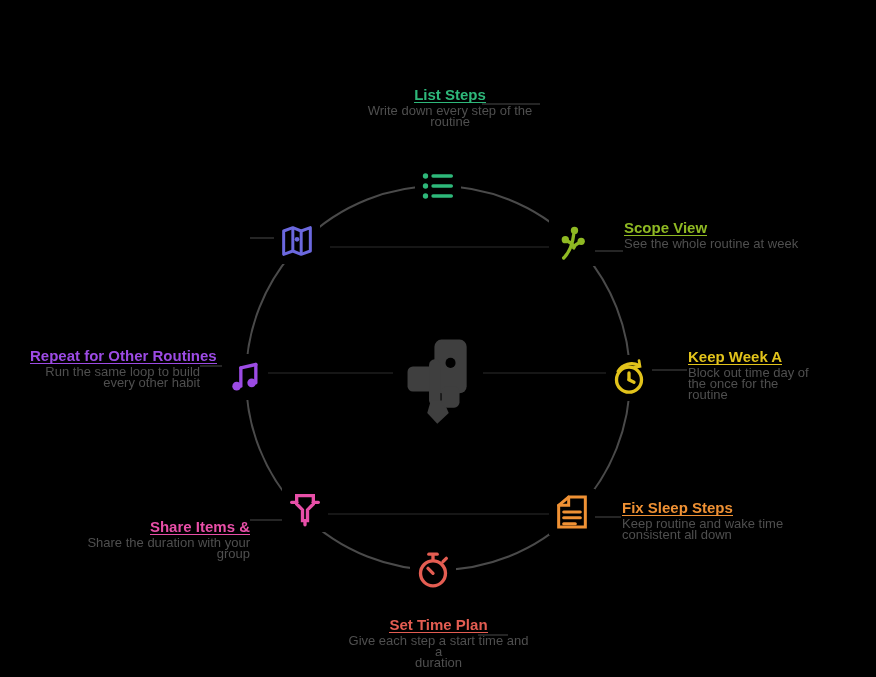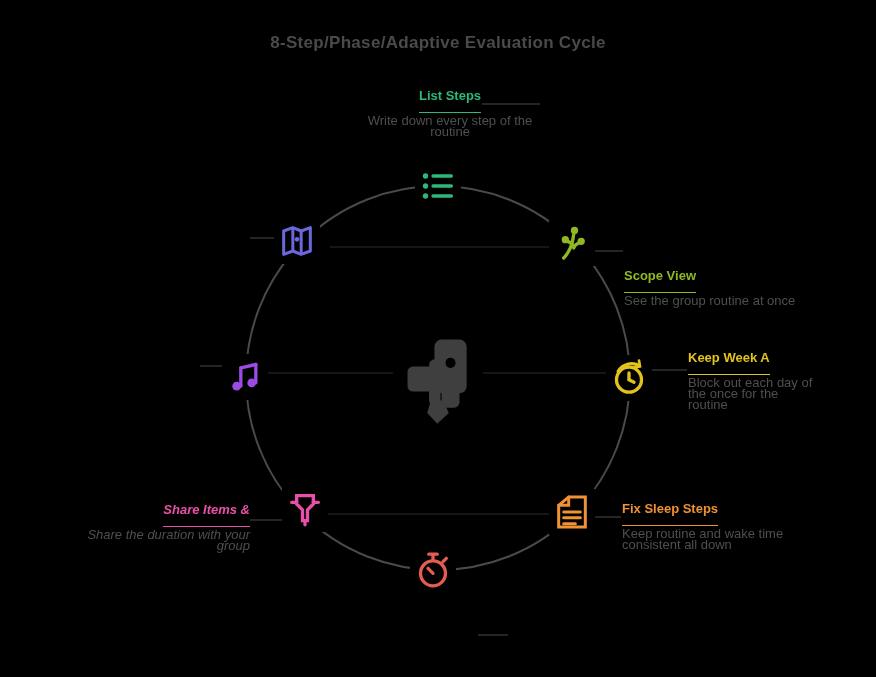--- a/index.html
+++ b/index.html
@@ -18,51 +18,50 @@
     display:flex;align-items:center;justify-content:center;
   }
   .node-icon svg{width:40px;height:40px;}
   .center-icon{
     position:absolute;left:393px;top:330px;width:90px;height:98px;
     color:#3f3f3f;display:flex;align-items:center;justify-content:center;background:#000;
   }
   .center-icon svg{width:86px;height:94px;}
   .node-label{position:absolute;line-height:13px;}
   .node-title{
-    display:inline-block;font-size:13px;font-weight:bold;
-    border-bottom:1px solid;padding-bottom:10px;margin-bottom:2px;white-space:nowrap;
+    display:inline-block;font-size:15px;font-weight:bold;
+    border-bottom:1px solid;padding-bottom:1px;margin-bottom:2px;white-space:nowrap;
   }
   .node-desc{color:#4f4f4f;font-size:13px;line-height:11px;}
   .align-center{text-align:center;}
   .align-left{text-align:left;}
   .align-right{text-align:right;}
   
   .pos-label-top{left:350px;top:88px;width:200px;}
   .pos-label-tr{left:624px;top:221px;width:175px;}
   .pos-label-r{left:688px;top:350px;width:165px;}
   .pos-label-br{left:622px;top:501px;width:175px;}
   .pos-label-b{left:346px;top:618px;width:185px;}
-  .pos-label-bl{left:78px;top:502px;width:172px;font-style:italic;}
+  .pos-label-bl{left:78px;top:520px;width:172px;}
   .pos-label-l{left:30px;top:349px;width:170px;}
   .pos-label-tl{left:80px;top:212px;width:170px;}
   .pos-icon-top{left:415px;top:163px;}
   .pos-icon-tr{left:549px;top:220px;}
   .pos-icon-r{left:606px;top:355px;}
   .pos-icon-br{left:549px;top:489px;}
   .pos-icon-b{left:410px;top:547px;}
   .pos-icon-bl{left:282px;top:486px;}
   .pos-icon-l{left:222px;top:354px;}
   .pos-icon-tl{left:274px;top:218px;}
 </style>
 </head>
 <body>
 
 <div class="stage">
 
-  <div class="diagram-title">8-Step/Phase/Adaptive Evaluation Cycle</div>
 
   <svg class="overlay" width="876" height="677">
     <circle cx="438" cy="378" r="192" fill="none" stroke="#4a4a4a" stroke-width="2"></circle>
 
     <line x1="330" y1="247" x2="553" y2="247" stroke="#2c2c2c" stroke-width="1"></line>
     <line x1="263" y1="373" x2="607" y2="373" stroke="#2c2c2c" stroke-width="1"></line>
     <line x1="323" y1="514" x2="550" y2="514" stroke="#2c2c2c" stroke-width="1"></line>
 
     <line x1="250" y1="238" x2="277" y2="238" stroke="#4a4a4a" stroke-width="1"></line>
     <line x1="200" y1="366" x2="225" y2="366" stroke="#4a4a4a" stroke-width="1"></line>
@@ -165,38 +164,48 @@
     </svg>
   </div>
 
   <div class="node-label pos-label-top align-center">
     <span class="node-title" style="color: rgb(46, 184, 122);">List Steps</span>
     <div class="node-desc">Write down every step of the</div>
     <div class="node-desc">routine</div>
   </div>
 
   <div class="node-label pos-label-tr align-left">
-    <span class="node-title" style="color: rgb(143, 185, 35); margin-top: 48px;">Scope View</span>
-    <div class="node-desc">See the group routine at once</div>
+    <span class="node-title" style="color: rgb(143, 185, 35);">Scope View</span>
+    <div class="node-desc">See the whole routine at week</div>
   </div>
 
   <div class="node-label pos-label-r align-left">
     <span class="node-title" style="color: rgb(226, 195, 27);">Keep Week A</span>
-    <div class="node-desc">Block out each day of</div>
+    <div class="node-desc">Block out time day of</div>
     <div class="node-desc">the once for the</div>
     <div class="node-desc">routine</div>
   </div>
 
   <div class="node-label pos-label-br align-left">
     <span class="node-title" style="color: rgb(239, 145, 52);">Fix Sleep Steps</span>
     <div class="node-desc">Keep routine and wake time</div>
     <div class="node-desc">consistent all down</div>
   </div>
 
+  <div class="node-label pos-label-b align-center">
+    <span class="node-title" style="color: rgb(228, 93, 82);">Set Time Plan</span>
+    <div class="node-desc">Give each step a start time and a</div>
+    <div class="node-desc">duration</div>
+  </div>
 
   <div class="node-label pos-label-bl align-right">
     <span class="node-title" style="color: rgb(232, 79, 168);">Share Items &amp;</span>
     <div class="node-desc">Share the duration with your group</div>
   </div>
 
+  <div class="node-label pos-label-l align-right">
+    <span class="node-title" style="color: rgb(156, 75, 228);">Repeat for Other Routines</span>
+    <div class="node-desc">Run the same loop to build</div>
+    <div class="node-desc">every other habit</div>
+  </div>
 
 
 </div>
 
 </body></html>

